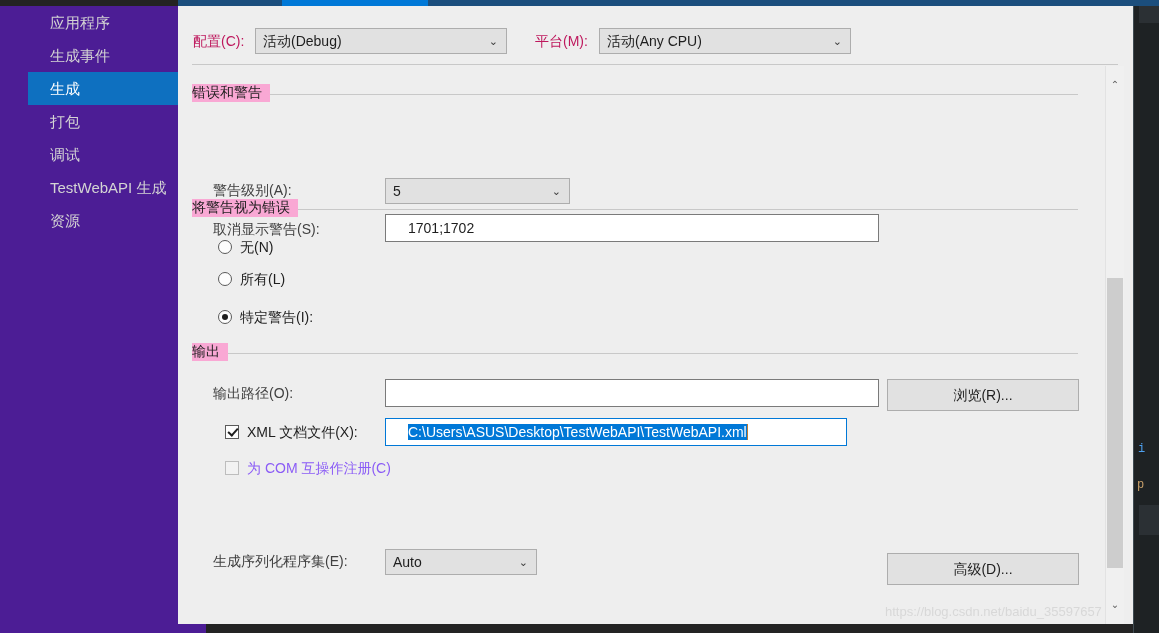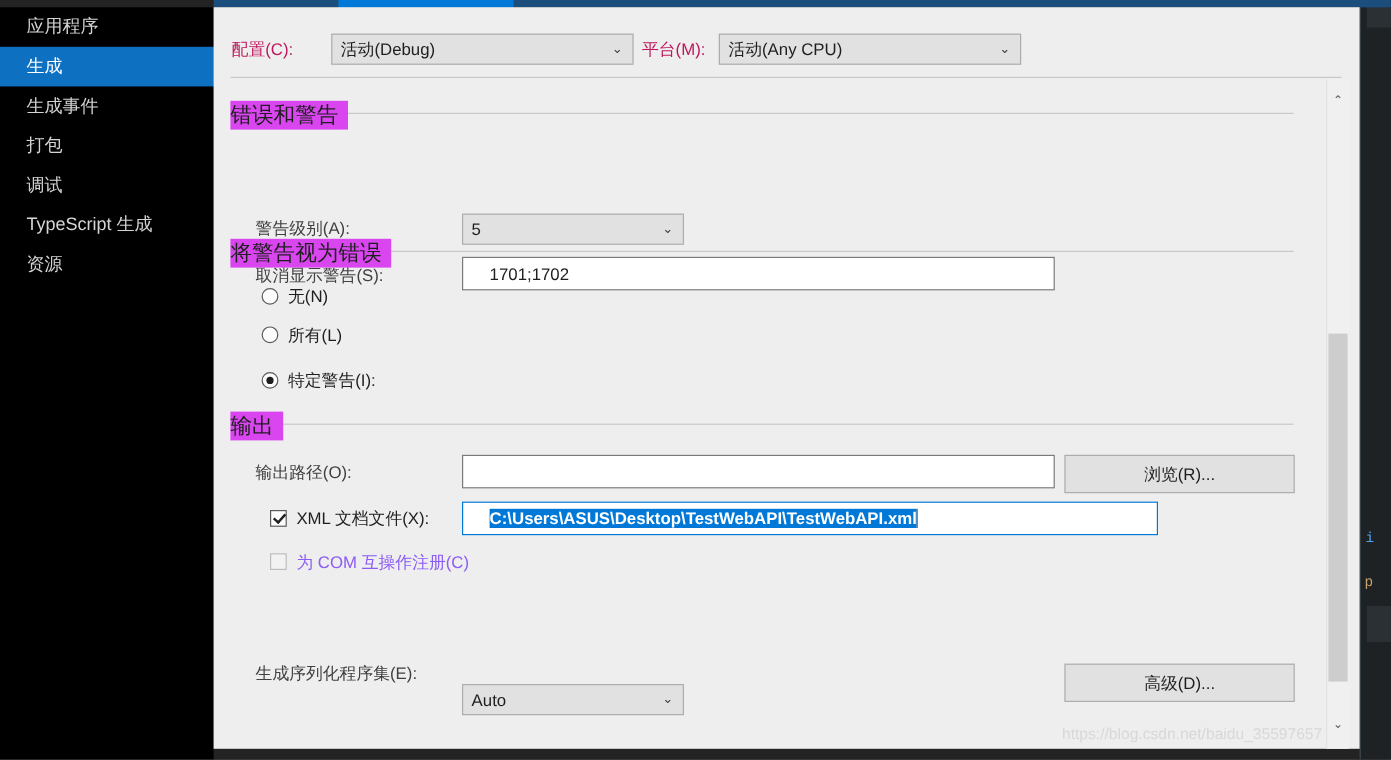--- a/index.html
+++ b/index.html
@@ -84,21 +84,22 @@
     width: 731px; height: 6px;
     background: #1b4e7d;
   }
 
   
   .left-nav {
     position: absolute;
     left: 0; top: 6px;
     width: 178px;
     height: 627px;
-    background: #000000;
+    background: #4c1d95;
+    padding-left: 28px;
   }
   .nav-item {
     position: relative;
     height: 33px;
     line-height: 33px;
     padding-left: 22px;
     color: #d4d4d4;
     font-size: 15px;
     white-space: nowrap;
     cursor: default;
@@ -159,24 +160,24 @@
     cursor: default;
   }
   .combo .chev {
     position: absolute;
     right: 8px;
     top: 0;
     font-size: 11px;
     color: #3c3c3c;
     line-height: 24px;
   }
-  .combo.cfg-combo { left: 77px; top: 22px; width: 252px; height: 26px; line-height: 24px; margin-left: 21px;}
+  .combo.cfg-combo { left: 77px; top: 22px; width: 252px; height: 26px; line-height: 24px;}
   .combo.plat-combo { left: 421px; top: 22px; width: 252px; height: 26px; line-height: 24px;}
   .combo.warn-combo { left: 207px; top: 112px; width: 185px; height: 26px; line-height: 24px;}
-  .combo.ser-combo  { left: 207px; top: 504px; width: 185px; height: 26px; line-height: 24px;}
+  .combo.ser-combo  { left: 207px; top: 483px; width: 152px; height: 26px; line-height: 24px;}
 
   .hdr-divider {
     position: absolute;
     left: 14px; top: 58px;
     width: 926px; height: 1px;
     background: #c8c8c8;
   }
 
   
   .scroll-area {
@@ -188,23 +189,23 @@
   }
 
   .group {
     position: absolute;
     left: 14px;
   }
   .group-title {
     position: absolute;
     left: 0;
     top: 0;
-    font-size: 18px;
+    font-size: 14px;
     color: #1e1e1e;
-    background: #d946ef;
+    background: #f9a8d4;
     padding-right: 8px;
     white-space: nowrap;
     z-index: 2;
     font-family: Liberation Mono, monospace;
   }
   .group-rule {
     position: absolute;
     left: 0;
     top: 10px;
     height: 1px;
@@ -385,25 +386,25 @@
     <div class="peek-box"></div>
   </div>
 
   <div class="top-strip"></div>
   <div class="content-top-blue"></div>
   <div class="tab-active-underline"></div>
   <div class="top-strip-left-dark"></div>
 
   <nav class="left-nav">
     <div class="nav-item"><span>应用程序</span></div>
+    <div class="nav-item"><span>生成事件</span></div>
     <div class="nav-item selected"><span>生成</span></div>
-    <div class="nav-item"><span>生成事件</span></div>
     <div class="nav-item"><span>打包</span></div>
     <div class="nav-item"><span>调试</span></div>
-    <div class="nav-item"><span>TypeScript 生成</span></div>
+    <div class="nav-item"><span>TestWebAPI 生成</span></div>
     <div class="nav-item"><span>资源</span></div>
   </nav>
 
   <section class="prop-page">
 
     <div class="cfg-row">
       <div class="cfg-label c">配置(C):</div>
       <div class="combo cfg-combo">
         <span>活动(Debug)</span>
         <span class="chev">⌄</span>
@@ -458,21 +459,21 @@
       <div class="field-label" style="left:35px; top:319px;">输出路径(O):</div>
       <div class="textbox" style="left:207px; top:313px; width:494px; height:28px; line-height:26px;">
         <span></span>
       </div>
       <div class="btn browse">浏览(R)...</div>
 
       <div class="check-row" style="left:47px; top:356px;">
         <span class="check-mark checked"></span>
         <span class="check-label">XML 文档文件(X):</span>
       </div>
-      <div class="textbox focused" style="left:207px; top:352px; width:580px; height:28px; line-height:26px;font-weight:bold;">
+      <div class="textbox focused" style="left:207px; top:352px; width:462px; height:28px; line-height:26px;">
         <span class="sel-text">C:\Users\ASUS\Desktop\TestWebAPI\TestWebAPI.xml</span><span class="caret"></span>
       </div>
 
       <div class="check-row" style="left:47px; top:392px;">
         <span class="check-mark disabled"></span>
         <span class="check-label field-label disabled" style="position:absolute;">为 COM 互操作注册(C)</span>
       </div>
 
       <div class="field-label" style="left:35px; top:487px;">生成序列化程序集(E):</div>
       <div class="combo ser-combo">

